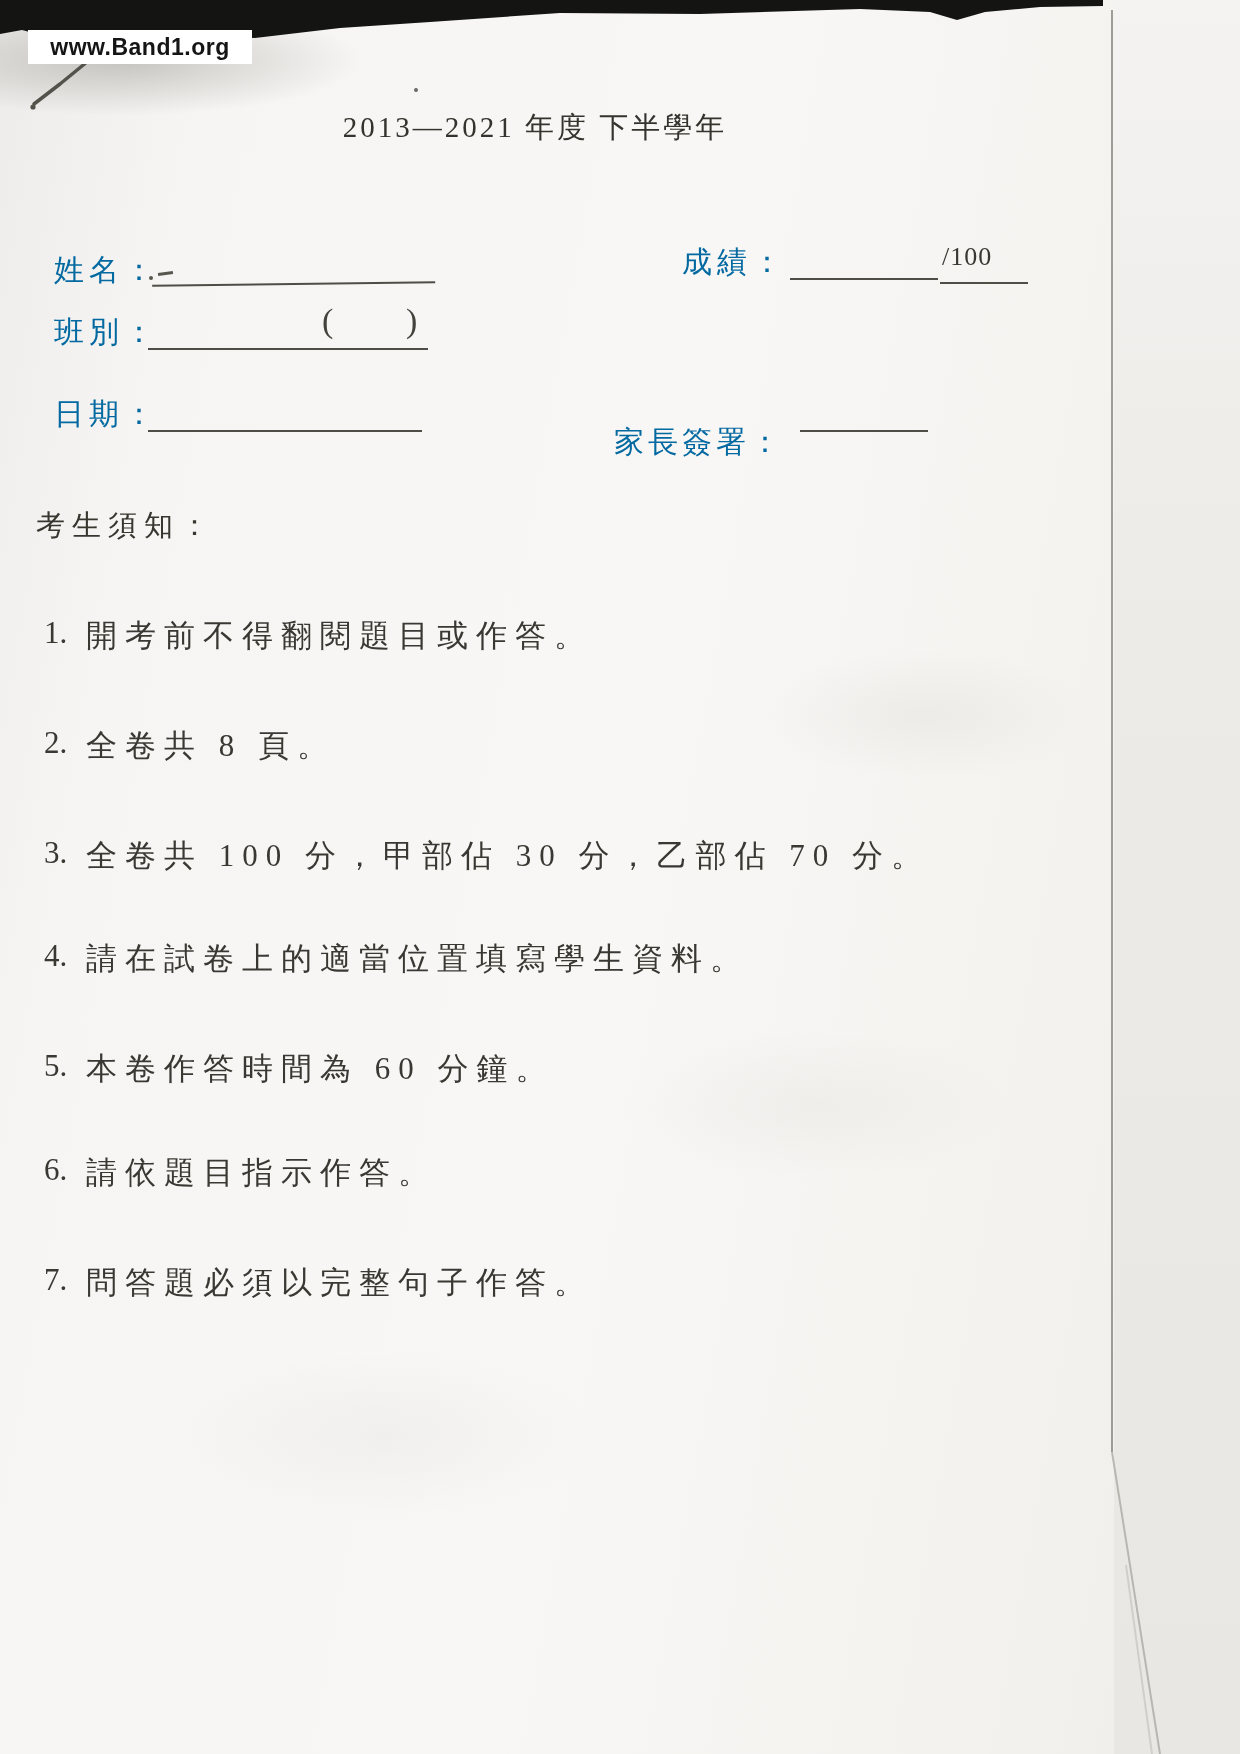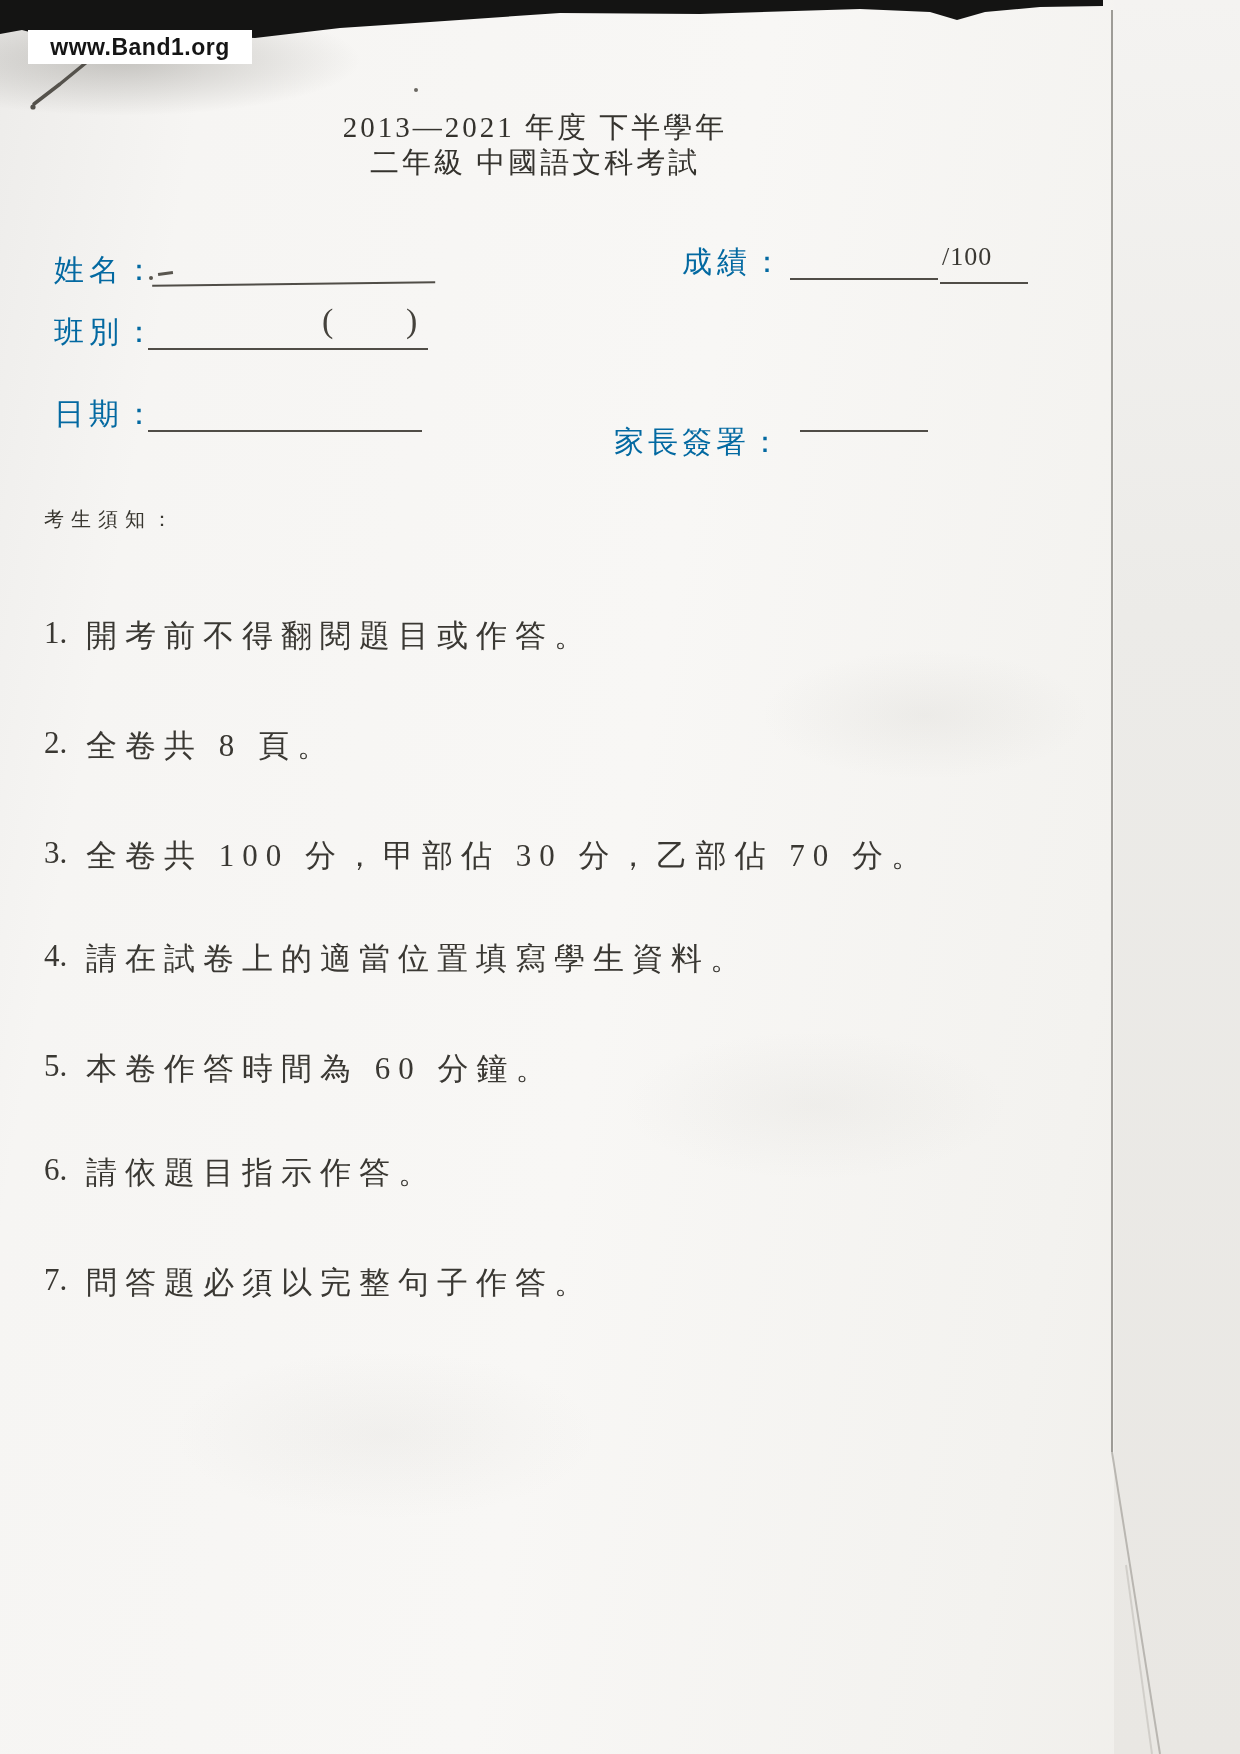--- a/index.html
+++ b/index.html
@@ -43,21 +43,21 @@
   .t1{top:108px;}
   .t2{top:143px;}
   .t3{top:178px;}
 
   .form-label{font-size:30px;letter-spacing:5px;color:#0369a1;}
   .fline{position:absolute;border-bottom:2px solid #504d47;}
 
   .paren{position:absolute;font-size:34px;color:#45423c;}
 
   .notice-heading{
-    left:44px;top:506px;font-size:20px;letter-spacing:7px;color:#38362f;
+    left:36px;top:506px;font-size:29px;letter-spacing:7px;color:#38362f;
   }
   .notice-item{
     position:absolute;left:44px;display:flex;align-items:flex-start;
     font-size:31px;color:#3a3833;
   }
   .notice-item .num{width:42px;letter-spacing:0;flex:0 0 auto;}
   .notice-item .itext{letter-spacing:8px;}
 
   .name-dash{position:absolute;left:158px;top:272px;width:15px;height:3px;background:#59564f;transform:rotate(-7deg);}
   .name-dot{position:absolute;left:149px;top:276px;width:4px;height:4px;border-radius:50%;background:#59564f;}
@@ -82,21 +82,20 @@
     <line x1="1112" y1="10" x2="1112" y2="1452" stroke="#8f8d88" stroke-width="2" opacity="0.85"></line>
     <line x1="1112" y1="1452" x2="1160" y2="1754" stroke="#a5a29c" stroke-width="2" opacity="0.7"></line>
     <line x1="1126" y1="1565" x2="1152" y2="1754" stroke="#bab7b1" stroke-width="2" opacity="0.5"></line>
   </svg>
 
   <div class="watermark">
     <span>www.Band1.org</span>
   </div>
 
   <div class="txt title-line t1">2013—2021 年度 下半學年</div>
-  <div class="txt title-line t2">二年級 中國語文科考試</div>
   <div class="stray-dot"></div>
 
   <div class="txt form-label" style="left:54px;top:250px;">姓名：</div>
   <div class="fline" style="left:152px;top:250px;width:283px;height:33px;transform:rotate(-0.7deg);"></div>
   <div class="name-dash"></div>
   <div class="name-dot"></div>
 
   <div class="txt form-label" style="left:682px;top:242px;">成績：</div>
   <div class="fline" style="left:790px;top:244px;width:148px;height:34px;"></div>
   <div class="txt" style="left:942px;top:242px;font-size:26px;letter-spacing:1px;">/100</div>

